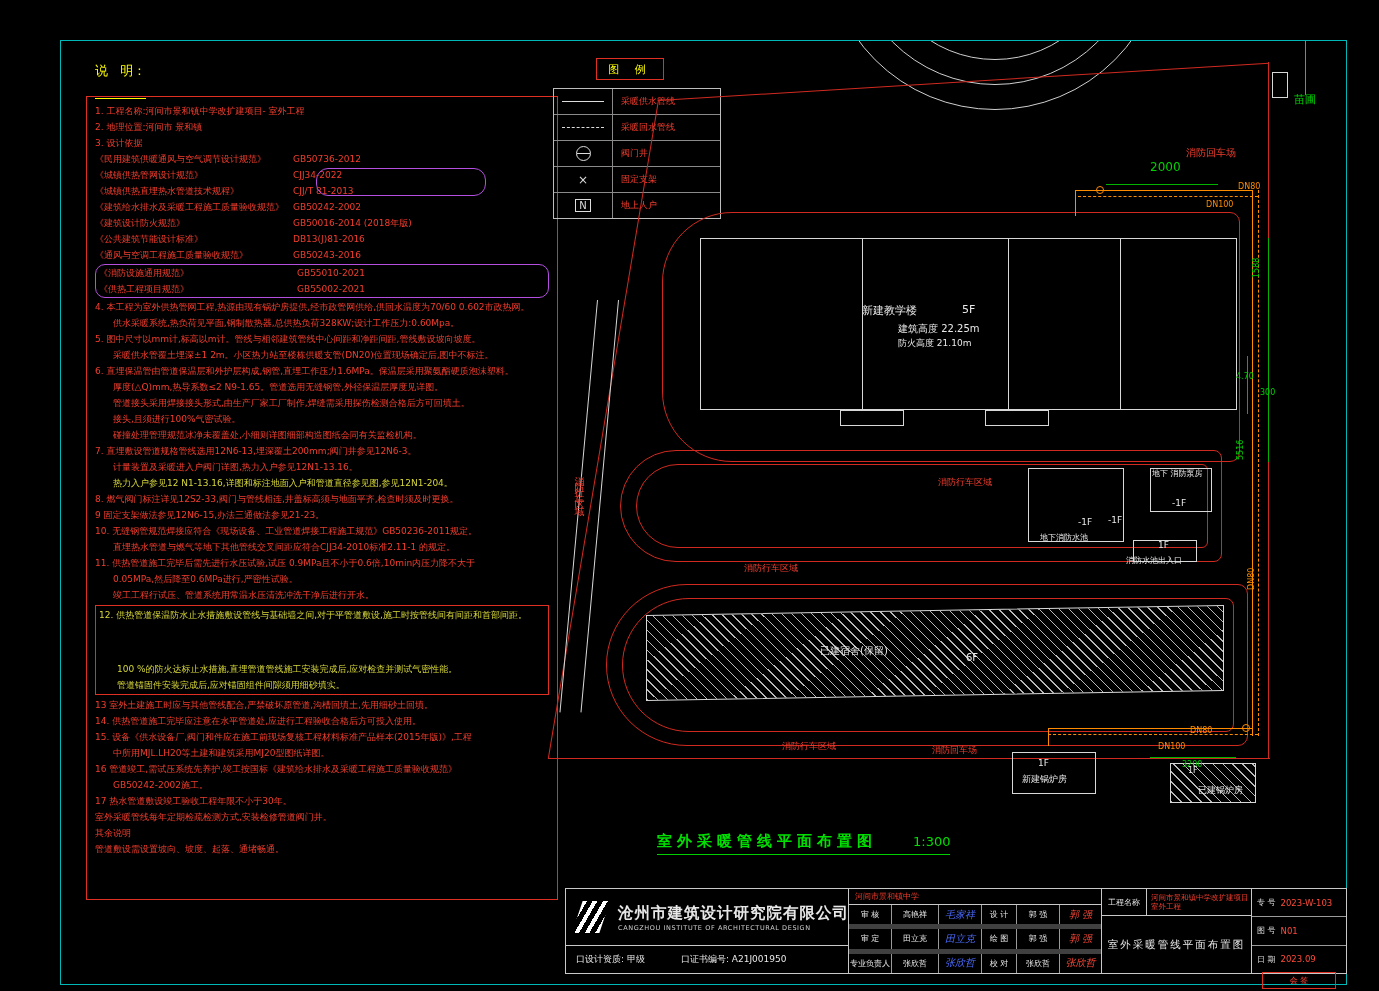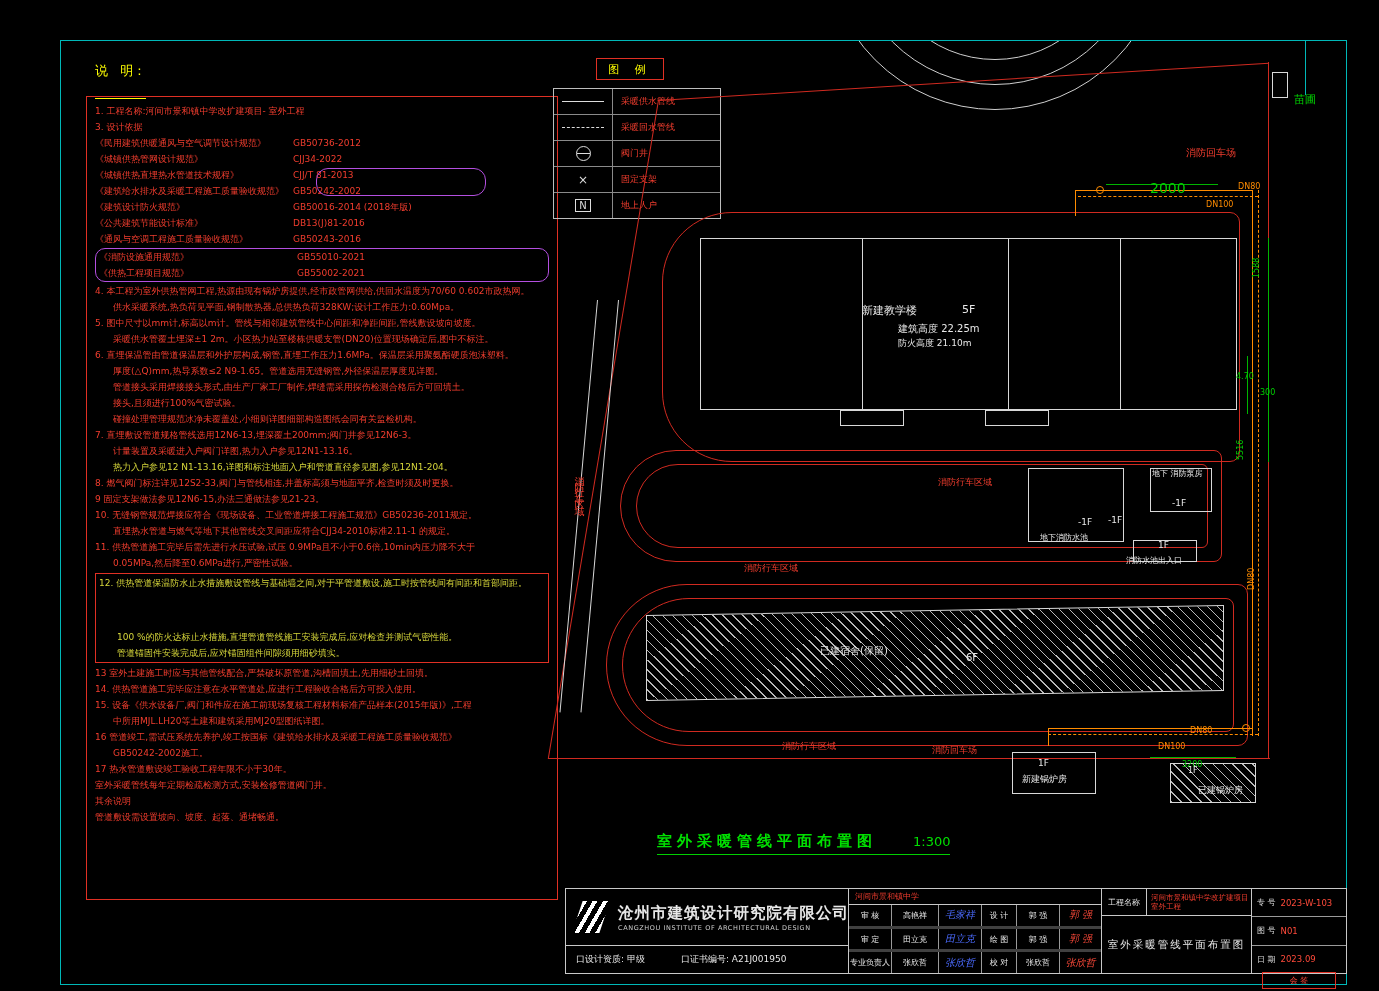--- a/index.html
+++ b/index.html
@@ -56,21 +56,21 @@
   .tb-logo{width:38px;height:32px;flex:none;
            background:repeating-linear-gradient(120deg,#fff 0 4px,#000 4px 9px);
            clip-path:polygon(28% 0,100% 0,72% 100%,0 100%);}
   .tb-cn{font-size:15.5px;font-weight:bold;letter-spacing:1px;white-space:nowrap;}
   .tb-en{font-size:6.5px;letter-spacing:.6px;color:#cfcfcf;white-space:nowrap;}
   .tb-creds{border-top:1px solid #c8c8c8;flex:1;display:flex;align-items:center;
             gap:36px;padding:0 10px;font-size:9px;}
   .tb-col2{width:252px;border-right:1px solid #c8c8c8;display:flex;flex-direction:column;}
   .tb-strip{height:15px;border-bottom:1px solid #c8c8c8;color:#f23d2e;font-size:8px;
             display:flex;align-items:center;padding-left:6px;}
-  .tb-prow{flex:1;display:flex;border-bottom:3px solid #404040;}
+  .tb-prow{flex:1;display:flex;border-bottom:5px solid #404040;}
   .tb-prow:last-child{border-bottom:none;}
   .tb-pcell{border-right:1px solid #9a9a9a;display:flex;align-items:center;justify-content:center;
             font-size:8px;overflow:hidden;white-space:nowrap;}
   .tb-pcell:nth-child(1){width:42px;}
   .tb-pcell:nth-child(2){width:46px;}
   .tb-pcell:nth-child(3){width:42px;}
   .tb-pcell:nth-child(4){width:34px;}
   .tb-pcell:nth-child(5){width:42px;}
   .tb-pcell:nth-child(6){flex:1;border-right:none;}
   .sig-blue{color:#4b6bff;font-style:italic;font-size:10px;}
@@ -98,20 +98,21 @@
 
 <div id="sheet">
 
   <div class="s" style="left:60px;top:40px;width:1287px;height:945px;border:1px solid #00b8b8;"></div>
   <div class="s" style="left:1305px;top:40px;width:0;height:55px;border-left:1px solid #00b8b8;"></div>
 
   <div id="notes-title">说 明:</div>
   <div id="notes-box">
     <div>
         <div class="note-line">1. 工程名称:河间市景和镇中学改扩建项目- 室外工程</div>
+        <div class="note-line">2. 地理位置:河间市 景和镇</div>
         <div class="note-line">3. 设计依据</div>
         <div class="note-line">《民用建筑供暖通风与空气调节设计规范》　　　GB50736-2012</div>
         <div class="note-line">《城镇供热管网设计规范》　　　　　　　　　　CJJ34-2022</div>
         <div class="note-line">《城镇供热直埋热水管道技术规程》　　　　　　CJJ/T 81-2013</div>
         <div class="note-line">《建筑给水排水及采暖工程施工质量验收规范》　GB50242-2002</div>
         <div class="note-line">《建筑设计防火规范》　　　　　　　　　　　　GB50016-2014 (2018年版)</div>
         <div class="note-line">《公共建筑节能设计标准》　　　　　　　　　　DB13(J)81-2016</div>
         <div class="note-line">《通风与空调工程施工质量验收规范》　　　　　GB50243-2016</div>
         <div class="note-cloud">
           <div class="note-line">《消防设施通用规范》　　　　　　　　　　　　GB55010-2021</div>
@@ -128,20 +129,21 @@
         <div class="note-line">　　碰撞处理管理规范冰净未覆盖处,小细则详图细部构造图纸会同有关监检机构。</div>
         <div class="note-line">7.  直埋敷设管道规格管线选用12N6-13,埋深覆土200mm;阀门井参见12N6-3。</div>
         <div class="note-line">　　计量装置及采暖进入户阀门详图,热力入户参见12N1-13.16。</div>
         <div class="note-line" style="color: rgb(214, 214, 58);">　　热力入户参见12 N1-13.16,详图和标注地面入户和管道直径参见图,参见12N1-204。</div>
         <div class="note-line">8.  燃气阀门标注详见12S2-33,阀门与管线相连,井盖标高须与地面平齐,检查时须及时更换。</div>
         <div class="note-line">9   固定支架做法参见12N6-15,办法三通做法参见21-23。</div>
         <div class="note-line">10. 无缝钢管规范焊接应符合《现场设备、工业管道焊接工程施工规范》GB50236-2011规定。</div>
         <div class="note-line">　　直埋热水管道与燃气等地下其他管线交叉间距应符合CJJ34-2010标准2.11-1 的规定。</div>
         <div class="note-line">11. 供热管道施工完毕后需先进行水压试验,试压 0.9MPa且不小于0.6倍,10min内压力降不大于</div>
         <div class="note-line">　　0.05MPa,然后降至0.6MPa进行,严密性试验。</div>
+        <div class="note-line">　　竣工工程行试压、管道系统用常温水压清洗冲洗干净后进行开水。</div>
         <div class="note-redbox">
           <div class="note-line" style="color: rgb(214, 214, 58);">12. 供热管道保温防水止水措施敷设管线与基础墙之间,对于平管道敷设,施工时按管线间有间距和首部间距。</div>
           <div class="note-line" style="color: rgb(214, 214, 58); margin-top: 38px;">　　100 %的防火达标止水措施,直埋管道管线施工安装完成后,应对检查并测试气密性能。</div>
           <div class="note-line" style="color: rgb(214, 214, 58);">　　管道锚固件安装完成后,应对锚固组件间隙须用细砂填实。</div>
         </div>
         <div class="note-line">13  室外土建施工时应与其他管线配合,严禁破坏原管道,沟槽回填土,先用细砂土回填。</div>
         <div class="note-line">14. 供热管道施工完毕应注意在水平管道处,应进行工程验收合格后方可投入使用。</div>
         <div class="note-line">15. 设备《供水设备厂,阀门和件应在施工前现场复核工程材料标准产品样本(2015年版)》,工程</div>
         <div class="note-line">　　中所用MJL.LH20等土建和建筑采用MJ20型图纸详图。</div>
         <div class="note-line">16  管道竣工,需试压系统先养护,竣工按国标《建筑给水排水及采暖工程施工质量验收规范》</div>
@@ -234,21 +236,21 @@
   <div class="s valve-dot" style="left:1242px;top:724px;"></div>
 
   <div class="s gdim" style="left:1268px;top:238px;height:224px;"></div>
   <div class="s gdim" style="left:1106px;top:184px;width:112px;"></div>
   <div class="s gdim" style="left:1150px;top:757px;width:86px;"></div>
   <div class="s gdim" style="left:1247px;top:356px;height:58px;"></div>
 
   <div>
       <span class="plan-label" style="left: 1294px; top: 92px; color: rgb(0, 208, 0); font-size: 11px;">苗圃</span>
       <span class="plan-label" style="left: 1186px; top: 146px; color: rgb(242, 61, 46); font-size: 10px;">消防回车场</span>
-      <span class="plan-label" style="left: 1150px; top: 180px; color: rgb(0, 208, 0); font-size: 14px;">2000</span>
+      <span class="plan-label" style="left: 1150px; top: 160px; color: rgb(0, 208, 0); font-size: 12px;">2000</span>
       <span class="plan-label" style="left: 1238px; top: 182px; color: rgb(255, 140, 0); font-size: 8px;">DN80</span>
       <span class="plan-label" style="left: 1206px; top: 200px; color: rgb(255, 140, 0); font-size: 8px;">DN100</span>
       <span class="plan-label" style="left: 1252px; top: 278px; color: rgb(0, 208, 0); font-size: 8px; transform: rotate(-90deg);">1588</span>
       <span class="plan-label" style="left: 862px; top: 303px; color: rgb(232, 232, 232); font-size: 11px;">新建教学楼</span>
       <span class="plan-label" style="left: 962px; top: 303px; color: rgb(232, 232, 232); font-size: 11px;">5F</span>
       <span class="plan-label" style="left: 898px; top: 322px; color: rgb(232, 232, 232); font-size: 10px;">建筑高度  22.25m</span>
       <span class="plan-label" style="left: 898px; top: 337px; color: rgb(232, 232, 232); font-size: 9px;">防火高度  21.10m</span>
       <span class="plan-label" style="left: 1236px; top: 372px; color: rgb(0, 208, 0); font-size: 8px;">4.70</span>
       <span class="plan-label" style="left: 1260px; top: 388px; color: rgb(0, 208, 0); font-size: 8px;">300</span>
       <span class="plan-label" style="left: 1236px; top: 460px; color: rgb(0, 208, 0); font-size: 8px; transform: rotate(-90deg);">5516</span>

